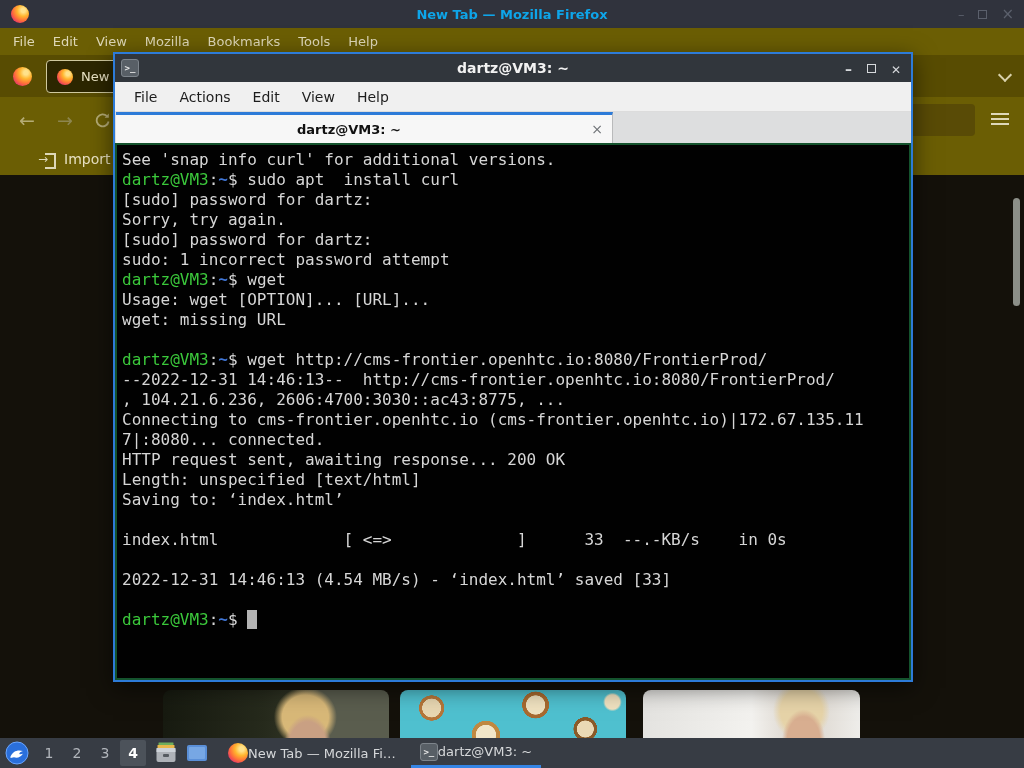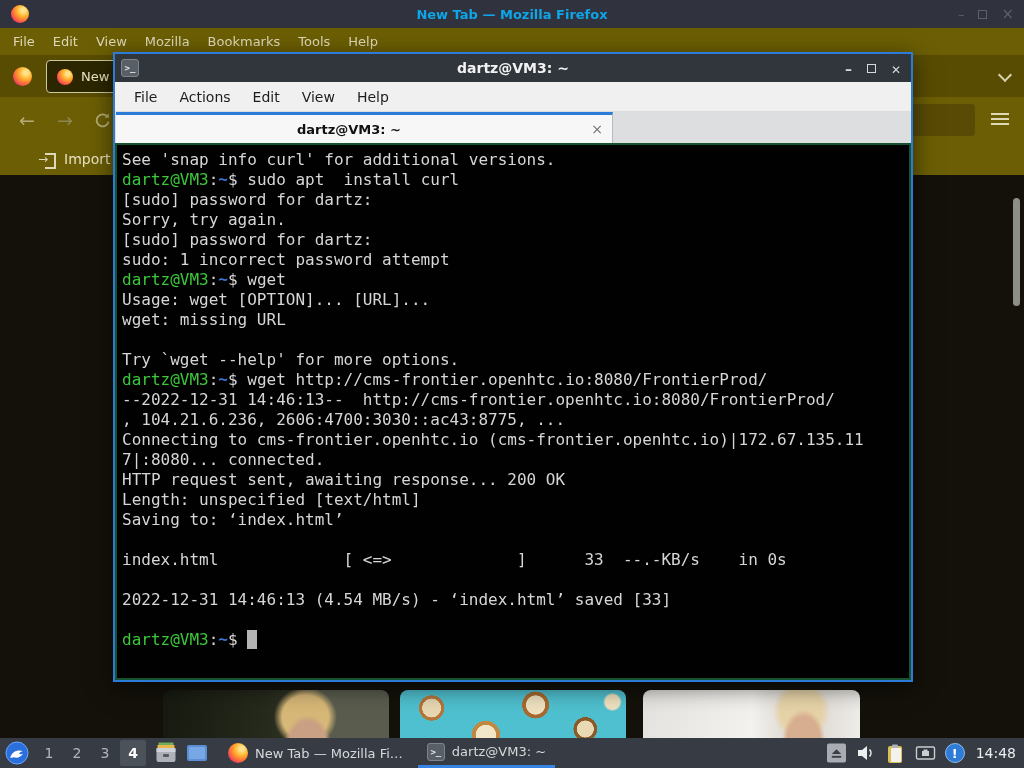--- a/index.html
+++ b/index.html
@@ -93,21 +93,21 @@
   .c-blue { color:#4076d6; font-weight:bold; }
   .c-cursor { background:#b4b4b4; color:#b4b4b4; }
 
   
   .taskbar { position:absolute; left:0; top:738px; width:1024px; height:30px; background:#373c44; z-index:20; display:flex; align-items:center; }
   .tb-start { width:24px; height:24px; margin:0 6px 0 5px; }
   .ws-wrap { display:flex; align-items:center; height:30px; }
   .ws { width:26px; height:26px; margin:0 1px; text-align:center; line-height:26px; color:#b2b6bc; font-size:14px; }
   .ws.active { background:#4c525a; color:#fff; font-weight:bold; border-radius:2px; }
   .tb-ico { width:24px; height:24px; margin-left:7px; }
-  .task { position:relative; display:flex; align-items:center; gap:7px; height:30px; padding:0 9px; max-width:200px; }
+  .task { position:relative; display:flex; align-items:center; height:30px; padding:0 9px; max-width:200px; }
   .task.active { border-bottom:3px solid #3584e4; }
   .task-label { color:#d6d8da; font-size:13px; white-space:nowrap; overflow:hidden; }
   .task .ff-logo { width:20px; height:20px; flex:0 0 20px; }
   .task .t-icon { margin:0; flex:0 0 18px; }
   .tray { position:absolute; right:2px; top:0; height:30px; display:flex; align-items:center; gap:9px; }
   .tray svg { display:block; }
   .tray-badge { width:20px; height:20px; border-radius:50%; background:#2e7cd6; border:1px solid #8fb9e8; color:#fff; font-size:13px; font-weight:bold; text-align:center; line-height:19px; }
   .tray-badge::before { content:"!"; }
   .clock { color:#eceef0; font-size:14px; margin:0 6px 0 2px; }
 </style>
@@ -205,21 +205,20 @@
         <div class="tl"><span class="c-fg">See 'snap info curl' for additional versions.</span></div>
         <div class="tl"><span class="c-green">dartz@VM3</span><span class="c-fg">:</span><span class="c-blue">~</span><span class="c-fg">$ </span><span class="c-fg">sudo apt  install curl</span></div>
         <div class="tl"><span class="c-fg">[sudo] password for dartz: </span></div>
         <div class="tl"><span class="c-fg">Sorry, try again.</span></div>
         <div class="tl"><span class="c-fg">[sudo] password for dartz: </span></div>
         <div class="tl"><span class="c-fg">sudo: 1 incorrect password attempt</span></div>
         <div class="tl"><span class="c-green">dartz@VM3</span><span class="c-fg">:</span><span class="c-blue">~</span><span class="c-fg">$ </span><span class="c-fg">wget</span></div>
         <div class="tl"><span class="c-fg">Usage: wget [OPTION]... [URL]...</span></div>
         <div class="tl"><span class="c-fg">wget: missing URL</span></div>
         <div class="tl"><span class="c-fg"> </span></div>
-        <div class="tl"><span class="c-fg">Try `wget --help' for more options.</span></div>
         <div class="tl"><span class="c-green">dartz@VM3</span><span class="c-fg">:</span><span class="c-blue">~</span><span class="c-fg">$ </span><span class="c-fg">wget http://cms-frontier.openhtc.io:8080/FrontierProd/</span></div>
         <div class="tl"><span class="c-fg">--2022-12-31 14:46:13--  http://cms-frontier.openhtc.io:8080/FrontierProd/</span></div>
         <div class="tl"><span class="c-fg">, 104.21.6.236, 2606:4700:3030::ac43:8775, ...</span></div>
         <div class="tl"><span class="c-fg">Connecting to cms-frontier.openhtc.io (cms-frontier.openhtc.io)|172.67.135.11</span></div>
         <div class="tl"><span class="c-fg">7|:8080... connected.</span></div>
         <div class="tl"><span class="c-fg">HTTP request sent, awaiting response... 200 OK</span></div>
         <div class="tl"><span class="c-fg">Length: unspecified [text/html]</span></div>
         <div class="tl"><span class="c-fg">Saving to: ‘index.html’</span></div>
         <div class="tl"><span class="c-fg"> </span></div>
         <div class="tl"><span class="c-fg">index.html             [ &lt;=&gt;             ]      33  --.-KB/s    in 0s</span></div>
@@ -260,38 +259,15 @@
     <div class="task" style="margin-left:10px;">
       <div class="ff-logo"></div>
       <div class="task-label">New Tab — Mozilla Fi…</div>
     </div>
 
     <div class="task active" style="margin-left:6px;">
       <div class="t-icon">&gt;_</div>
       <div class="task-label">dartz@VM3: ~</div>
     </div>
 
-    <div class="tray">
-      <svg width="19" height="20" viewBox="0 0 20 20">
-        <rect width="20" height="20" rx="2" fill="#a9adb3"></rect>
-        <path d="M5 11l5-5 5 5z" fill="#3a3e44"></path>
-        <rect x="5" y="13" width="10" height="2" fill="#3a3e44"></rect>
-      </svg>
-      <svg width="22" height="20" viewBox="0 0 22 20">
-        <path d="M3 7v6h4l5 4V3L7 7z" fill="#eceef0"></path>
-        <path d="M14.5 6.5a5 5 0 0 1 0 7" stroke="#eceef0" fill="none" stroke-width="1.6"></path>
-      </svg>
-      <svg width="20" height="21" viewBox="0 0 20 21">
-        <rect x="2" y="3" width="14" height="17" rx="2" fill="#d8c055"></rect>
-        <rect x="5" y="5" width="10" height="14" rx="1" fill="#f4f2ee"></rect>
-        <rect x="6" y="1.5" width="6" height="3.5" rx="1" fill="#b0b4ba"></rect>
-      </svg>
-      <svg width="21" height="20" viewBox="0 0 21 20">
-        <rect x="1.5" y="4" width="18" height="12" rx="1.5" fill="#31363d" stroke="#c9cdd1" stroke-width="1.4"></rect>
-        <rect x="7" y="8" width="7" height="5" fill="#c9cdd1"></rect>
-        <rect x="8.5" y="6.5" width="4" height="2" fill="#c9cdd1"></rect>
-      </svg>
-      <div class="tray-badge"></div>
-      <div class="clock">14:48</div>
-    </div>
   </div>
 
 </div>
 
 </body></html>

